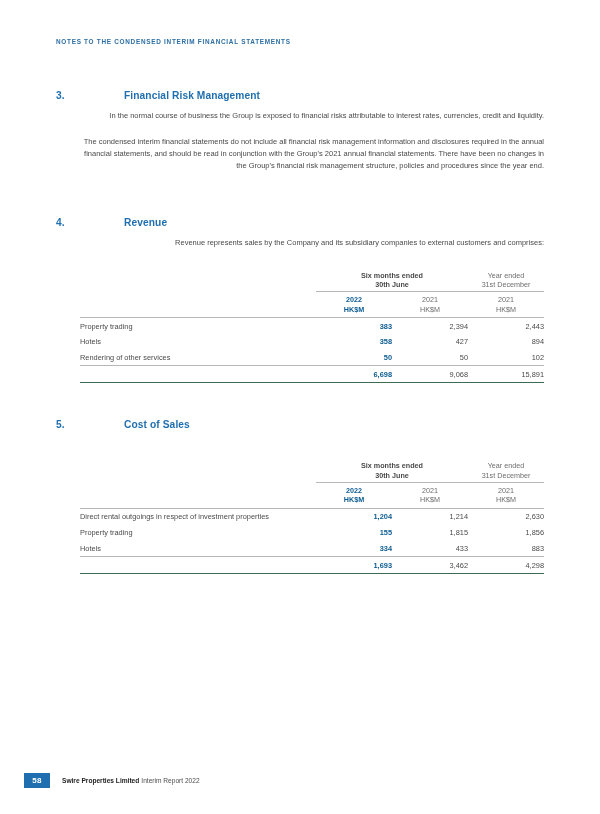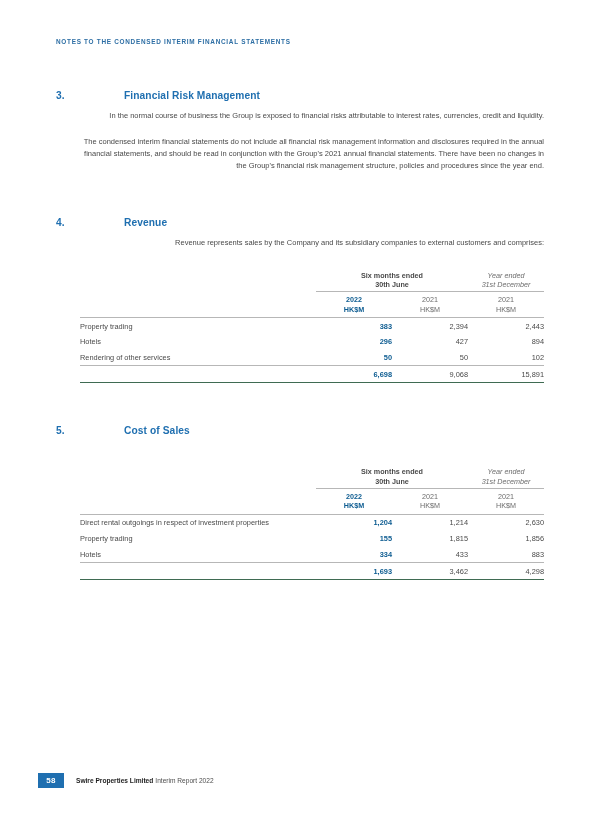--- a/index.html
+++ b/index.html
@@ -64,21 +64,21 @@
   .body-text {
     margin: 0 0 10px 24px;
     font-size: 7.5px;
     line-height: 1.62;
     color: #4a4a4a;
     text-align: right;
   }
 
   
   .fin-table {
-    margin: 0 0 8px 24px;
+    margin: 0 0 2px 24px;
     width: 464px;
     border-collapse: collapse;
     font-size: 7.4px;
     table-layout: fixed;
   }
   .fin-table col.c-label { width: 236px; }
   .fin-table col.c-num   { width: 76px; }
 
   .fin-table th, .fin-table td {
     padding: 0;
@@ -92,21 +92,20 @@
     font-weight: bold;
     font-size: 7.2px;
     color: #4a4a4a;
     text-align: center;
     line-height: 1.28;
     padding-bottom: 2px;
   }
   .grp-head th.light {
     font-weight: normal;
     color: #6c6c6c;
-    font-style: italic;
   }
   .rule-under {
     border-bottom: 0.8px solid #b7b7b7;
   }
 
   .unit-head td, .unit-head th {
     font-size: 7.2px;
     line-height: 1.32;
     padding: 3px 0 3px 0;
     text-align: center;
@@ -142,21 +141,21 @@
     height: 0; font-size: 0; line-height: 0;
   }
 
   .spacer-lg { height: 34px; }
   .spacer-md { height: 22px; }
   .spacer-sm { height: 12px; }
 
   
   .footer {
     position: absolute;
-    left: 38px;
+    left: 24px;
     bottom: 26px;
     display: flex;
     align-items: center;
   }
   .page-badge {
     width: 26px;
     height: 15px;
     background: #1f6fb0;
     color: #ffffff;
     font-size: 8px;
@@ -245,21 +244,21 @@
         </thead>
         <tbody>
           <tr class="data-row">
             <td class="lbl">Property trading</td>
             <td class="num hl">383</td>
             <td class="num">2,394</td>
             <td class="num">2,443</td>
           </tr>
           <tr class="data-row">
             <td class="lbl">Hotels</td>
-            <td class="num hl">296</td>
+            <td class="num hl">358</td>
             <td class="num">427</td>
             <td class="num">894</td>
           </tr>
           <tr class="data-row">
             <td class="lbl">Rendering of other services</td>
             <td class="num hl">50</td>
             <td class="num">50</td>
             <td class="num">102</td>
           </tr>
           <tr class="sub-rule">

